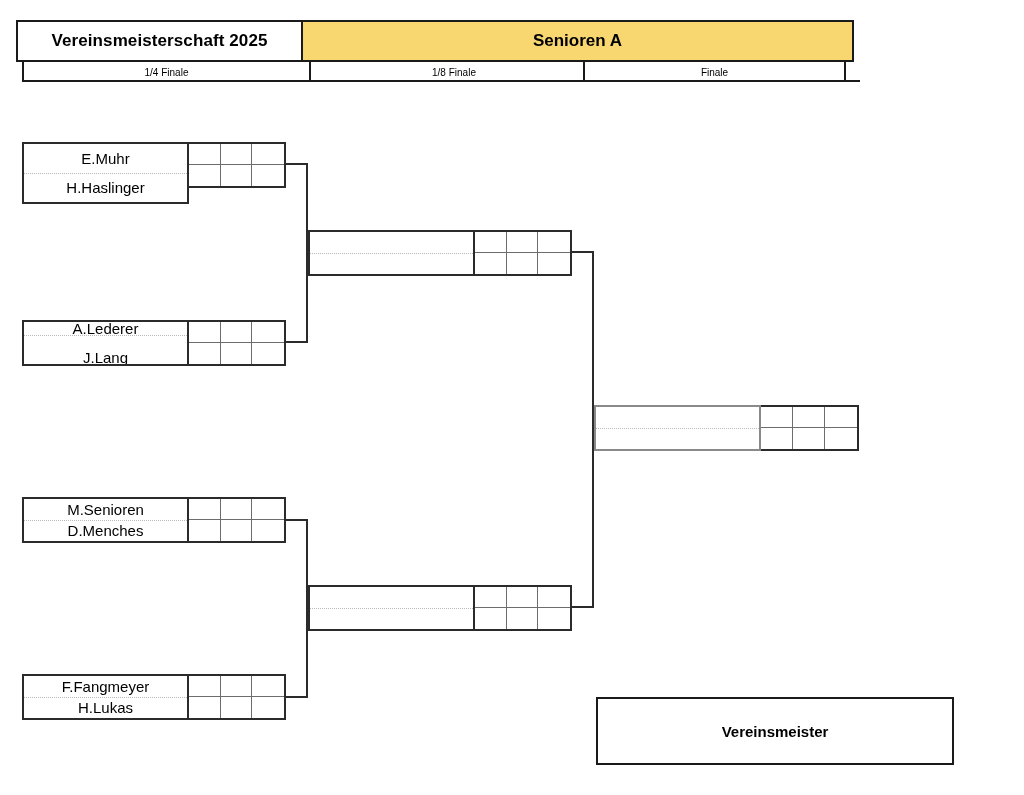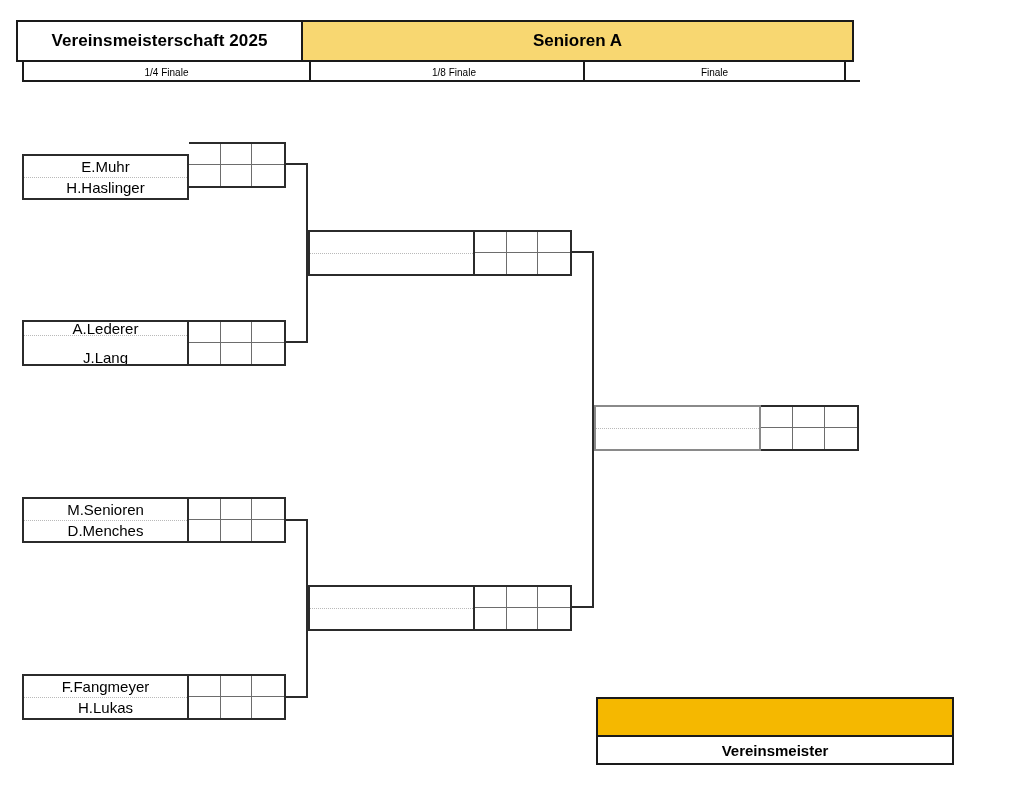--- a/index.html
+++ b/index.html
@@ -140,21 +140,20 @@
   .champion {
     position: absolute;
     left: 596px;
     top: 697px;
     width: 358px;
     height: 68px;
     box-sizing: border-box;
     border: 2px solid #1a1a1a;
     background: #ffffff;
     display: flex;
-    flex-direction: column;
   }
   .champion .gold {
     height: 38px;
     background: #f5b800;
     border-bottom: 2px solid #1a1a1a;
     box-sizing: border-box;
   }
   .champion .caption {
     flex: 1;
     display: flex;
@@ -174,21 +173,21 @@
     <div class="title-right">Senioren A</div>
   </div>
 
   <div class="rounds">
     <div class="round-cell r1">1/4 Finale</div>
     <div class="round-cell r2">1/8 Finale</div>
     <div class="round-cell r3">Finale</div>
   </div>
 
   <div class="match" style="left:22px; top:142px; width:264px; height:46px;">
-    <div class="names" style="width:167px; height:46px;margin-top:12px;">
+    <div class="names" style="width:167px; height:62px;">
       <div class="slot top">E.Muhr</div>
       <div class="slot bottom">H.Haslinger</div>
     </div>
     <div class="scores" style="width:97px; height:46px;">
       <div class="scorecell"></div>
       <div class="scorecell"></div>
       <div class="scorecell"></div>
       <div class="scorecell"></div>
       <div class="scorecell"></div>
       <div class="scorecell"></div>

